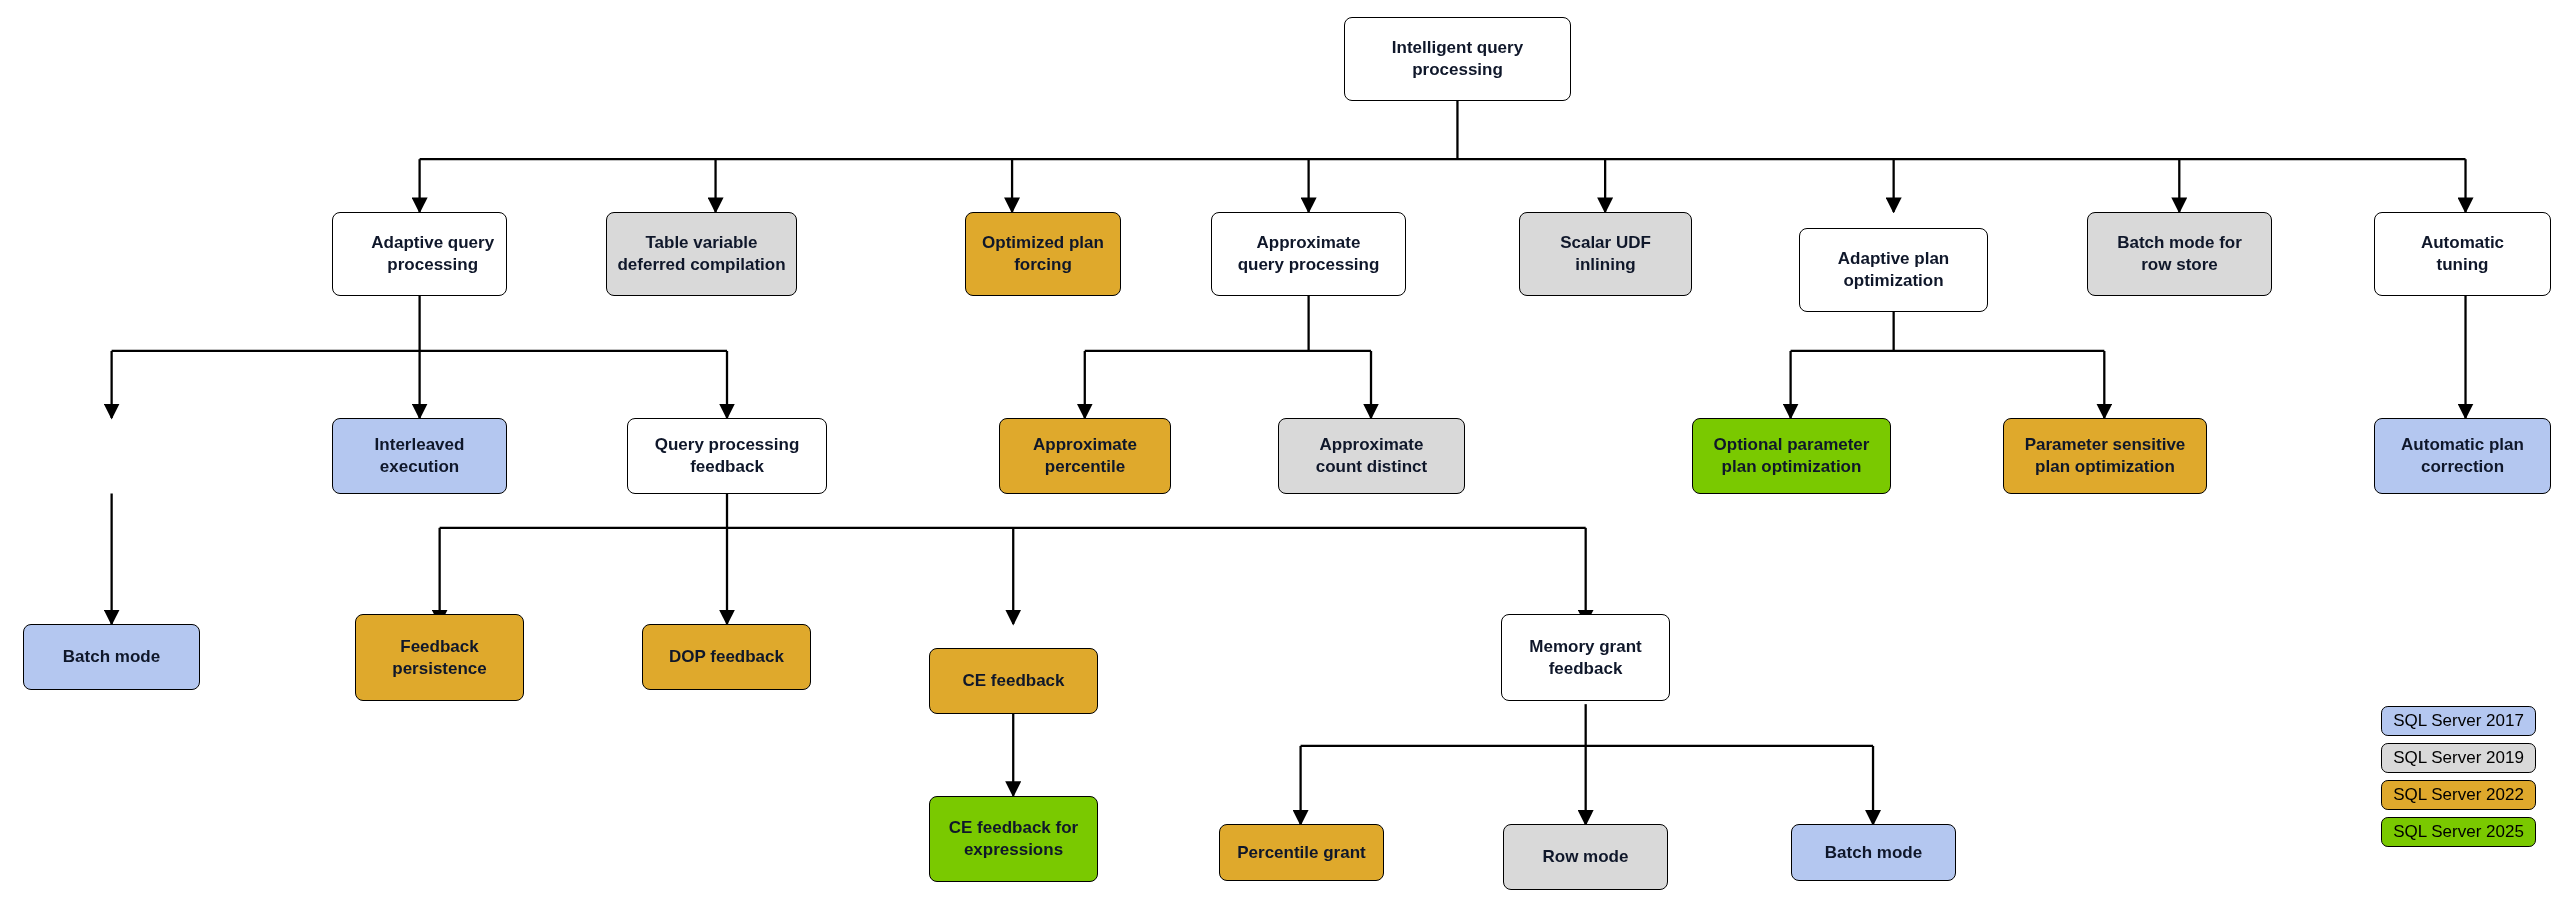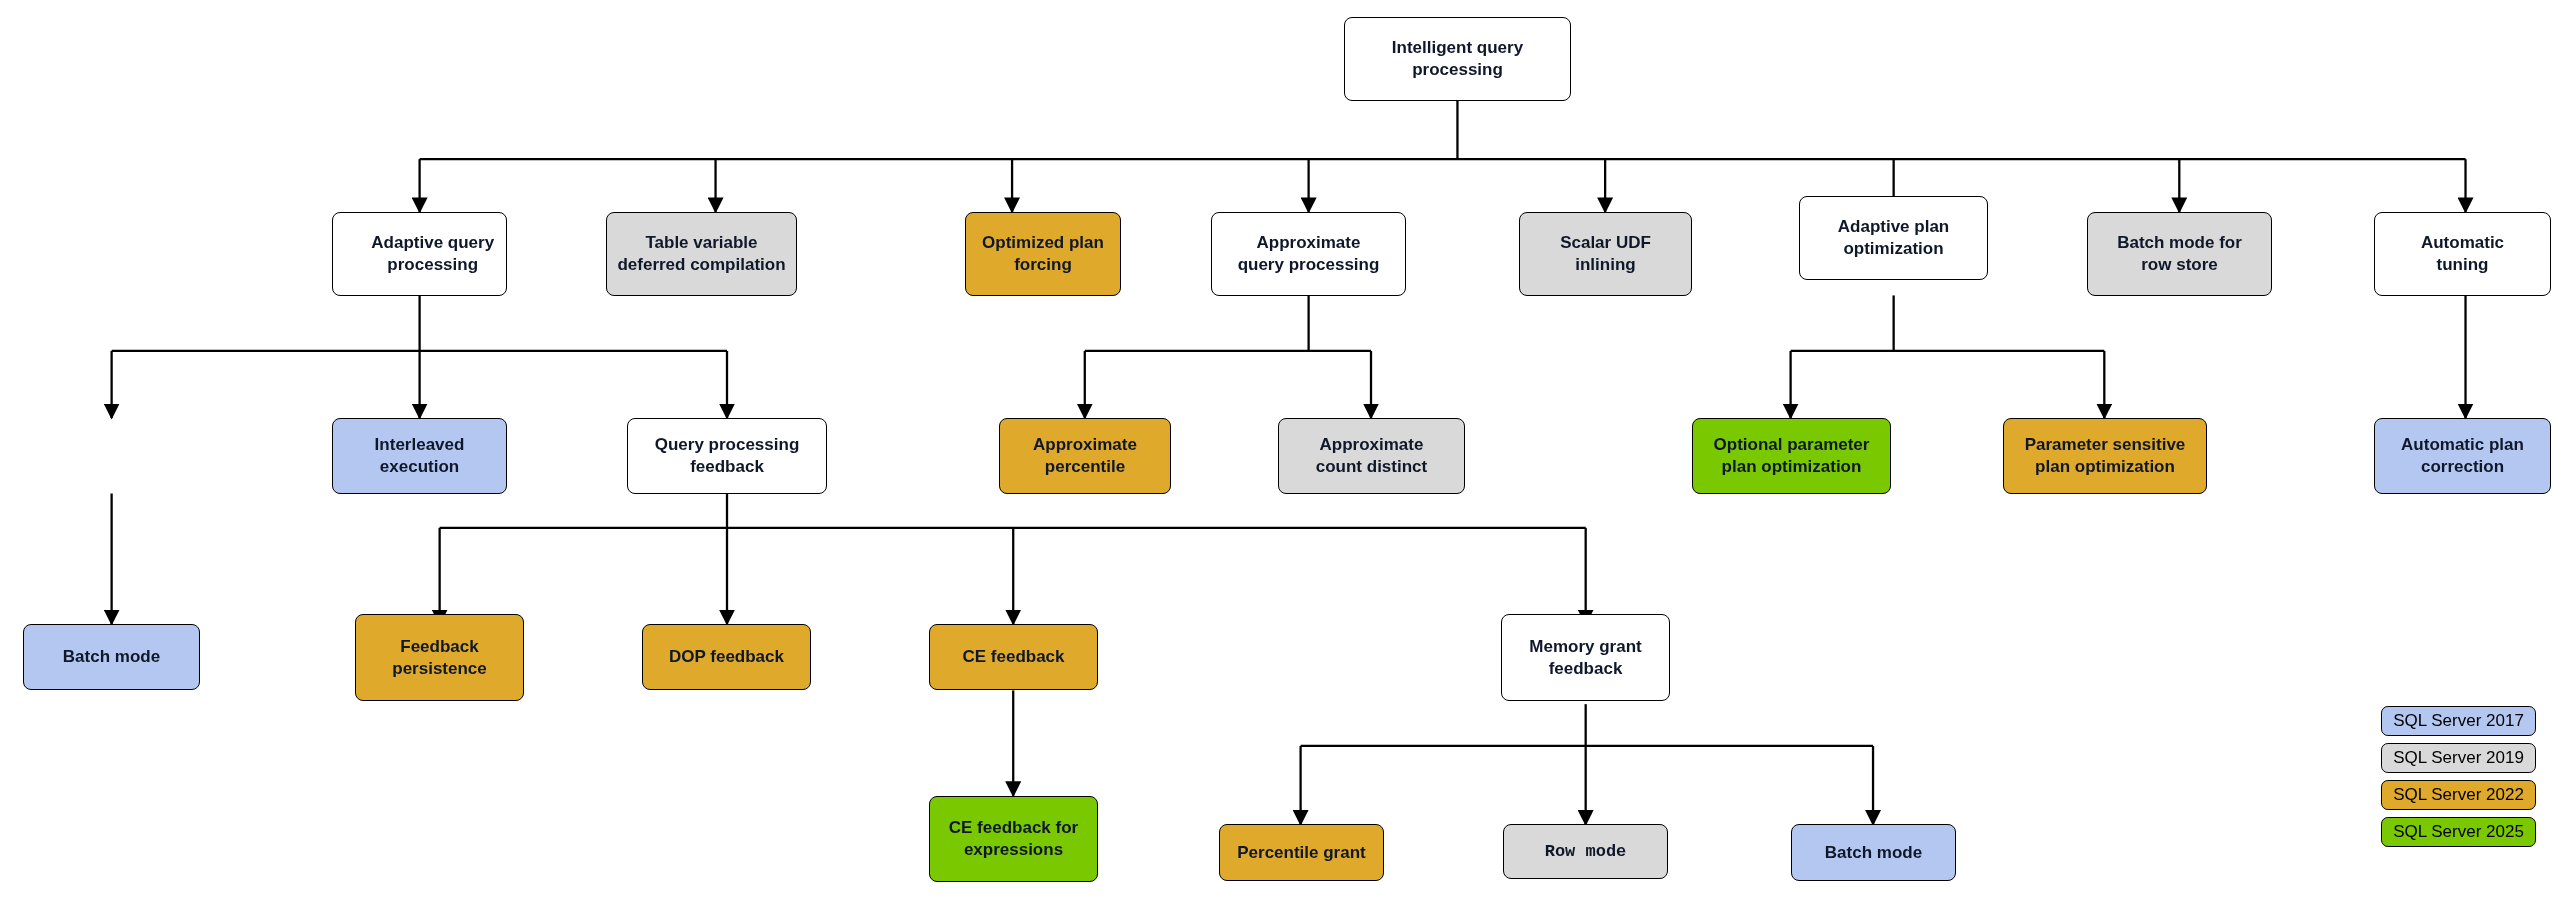--- a/index.html
+++ b/index.html
@@ -147,21 +147,21 @@
 
   <div class="node lvl1 fill-orange" style="left:965px; top:212px; width:156px; height:84px;">Optimized plan
 forcing</div>
 
   <div class="node lvl1 fill-white" style="left:1211px; top:212px; width:195px; height:84px;">Approximate
 query processing</div>
 
   <div class="node lvl1 fill-gray" style="left:1519px; top:212px; width:173px; height:84px;">Scalar UDF
 inlining</div>
 
-  <div class="node lvl1 fill-white" style="left:1799px; top:196px; width:189px; height:84px;">Adaptive plan
+  <div class="node lvl1 fill-white" style="left:1799px; top:228px; width:189px; height:84px;">Adaptive plan
 optimization</div>
 
   <div class="node lvl1 fill-gray" style="left:2087px; top:212px; width:185px; height:84px;">Batch mode for
 row store</div>
 
   <div class="node lvl1 fill-white" style="left:2374px; top:212px; width:177px; height:84px;">Automatic
 tuning</div>
 
 
   <div class="node lvl1 fill-blue" style="left:332px; top:418px; width:175px; height:76px;">Interleaved
@@ -185,31 +185,31 @@
   <div class="node lvl1 fill-blue" style="left:2374px; top:418px; width:177px; height:76px;">Automatic plan
 correction</div>
 
   <div class="node lvl1 fill-blue" style="left:23px; top:624px; width:177px; height:66px;">Batch mode</div>
 
   <div class="node lvl1 fill-orange" style="left:355px; top:614px; width:169px; height:87px;">Feedback
 persistence</div>
 
   <div class="node lvl1 fill-orange" style="left:642px; top:624px; width:169px; height:66px;">DOP feedback</div>
 
-  <div class="node lvl1 fill-orange" style="left:929px; top:624px; width:169px; height:66px;">CE feedback</div>
+  <div class="node lvl1 fill-orange" style="left:929px; top:648px; width:169px; height:66px;">CE feedback</div>
 
   <div class="node lvl1 fill-white" style="left:1501px; top:614px; width:169px; height:87px;">Memory grant
 feedback</div>
 
   <div class="node lvl1 fill-green" style="left:929px; top:796px; width:169px; height:86px;">CE feedback for
 expressions</div>
 
   <div class="node lvl1 fill-orange" style="left:1219px; top:824px; width:165px; height:57px;">Percentile grant</div>
 
-  <div class="node lvl1 fill-gray" style="left:1503px; top:824px; width:165px; height:55px;font-family:Liberation Mono, monospace;">Row mode</div>
+  <div class="node lvl1 fill-gray" style="left:1503px; top:824px; width:165px; height:66px;">Row mode</div>
 
   <div class="node lvl1 fill-blue" style="left:1791px; top:824px; width:165px; height:57px;">Batch mode</div>
 
   <div class="legend" style="left:2381px; top:706px;">
     <div class="legend-item fill-blue">SQL Server 2017</div>
     <div class="legend-item fill-gray">SQL Server 2019</div>
     <div class="legend-item fill-orange">SQL Server 2022</div>
     <div class="legend-item fill-green">SQL Server 2025</div>
   </div>
 

